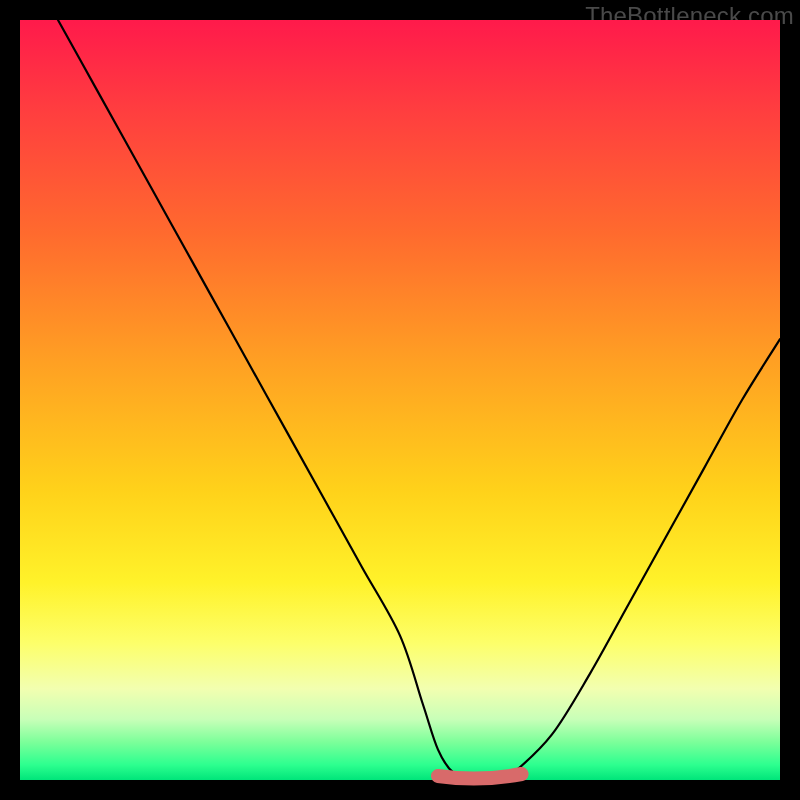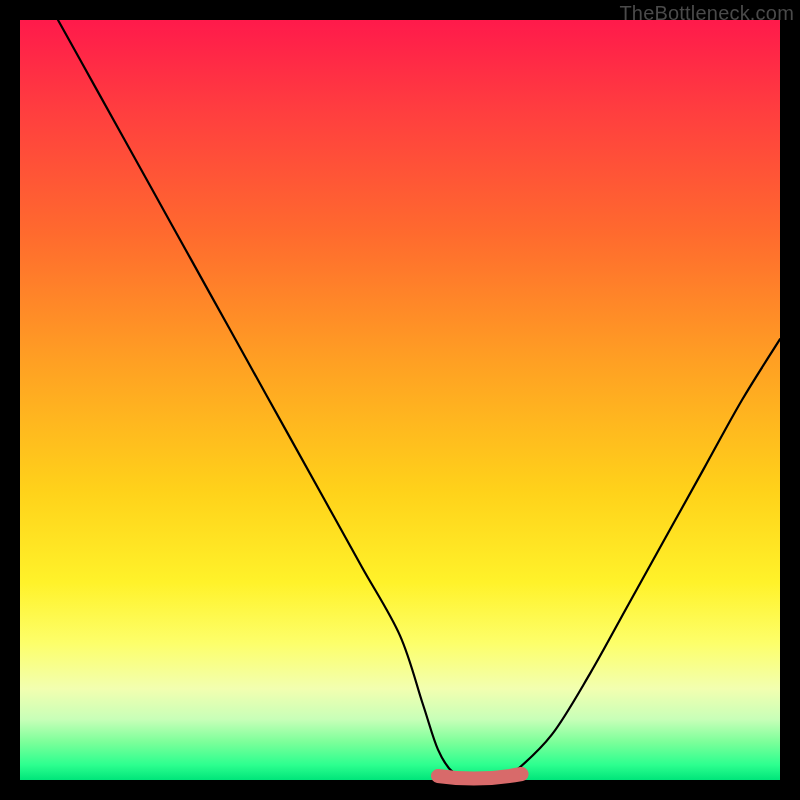--- a/index.html
+++ b/index.html
@@ -38,21 +38,21 @@
       #7cff9a 95%,
       #2dff8f 98%,
       #00e57a 100%
     );
   }
   .watermark {
     position: absolute;
     top: 2px;
     right: 6px;
     color: #4a4a4a;
-    font-size: 20px;
+    font-size: 24px;
     font-weight: 500;
     letter-spacing: 0.2px;
     user-select: none;
   }
   svg.curve {
     position: absolute;
     left: 0;
     top: 0;
     width: 760px;
     height: 760px;

